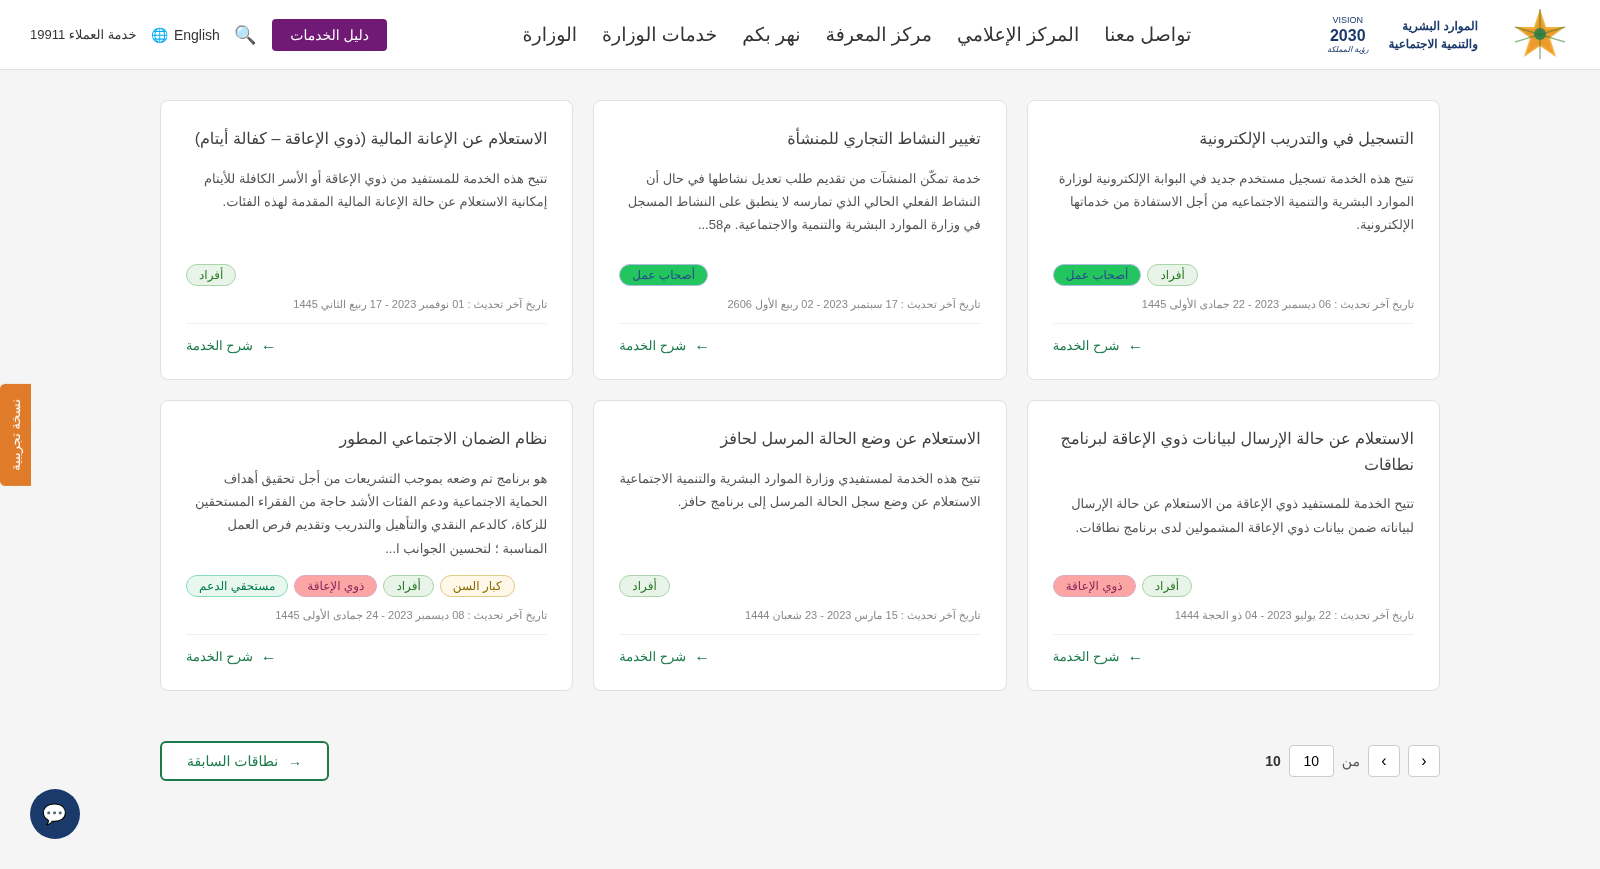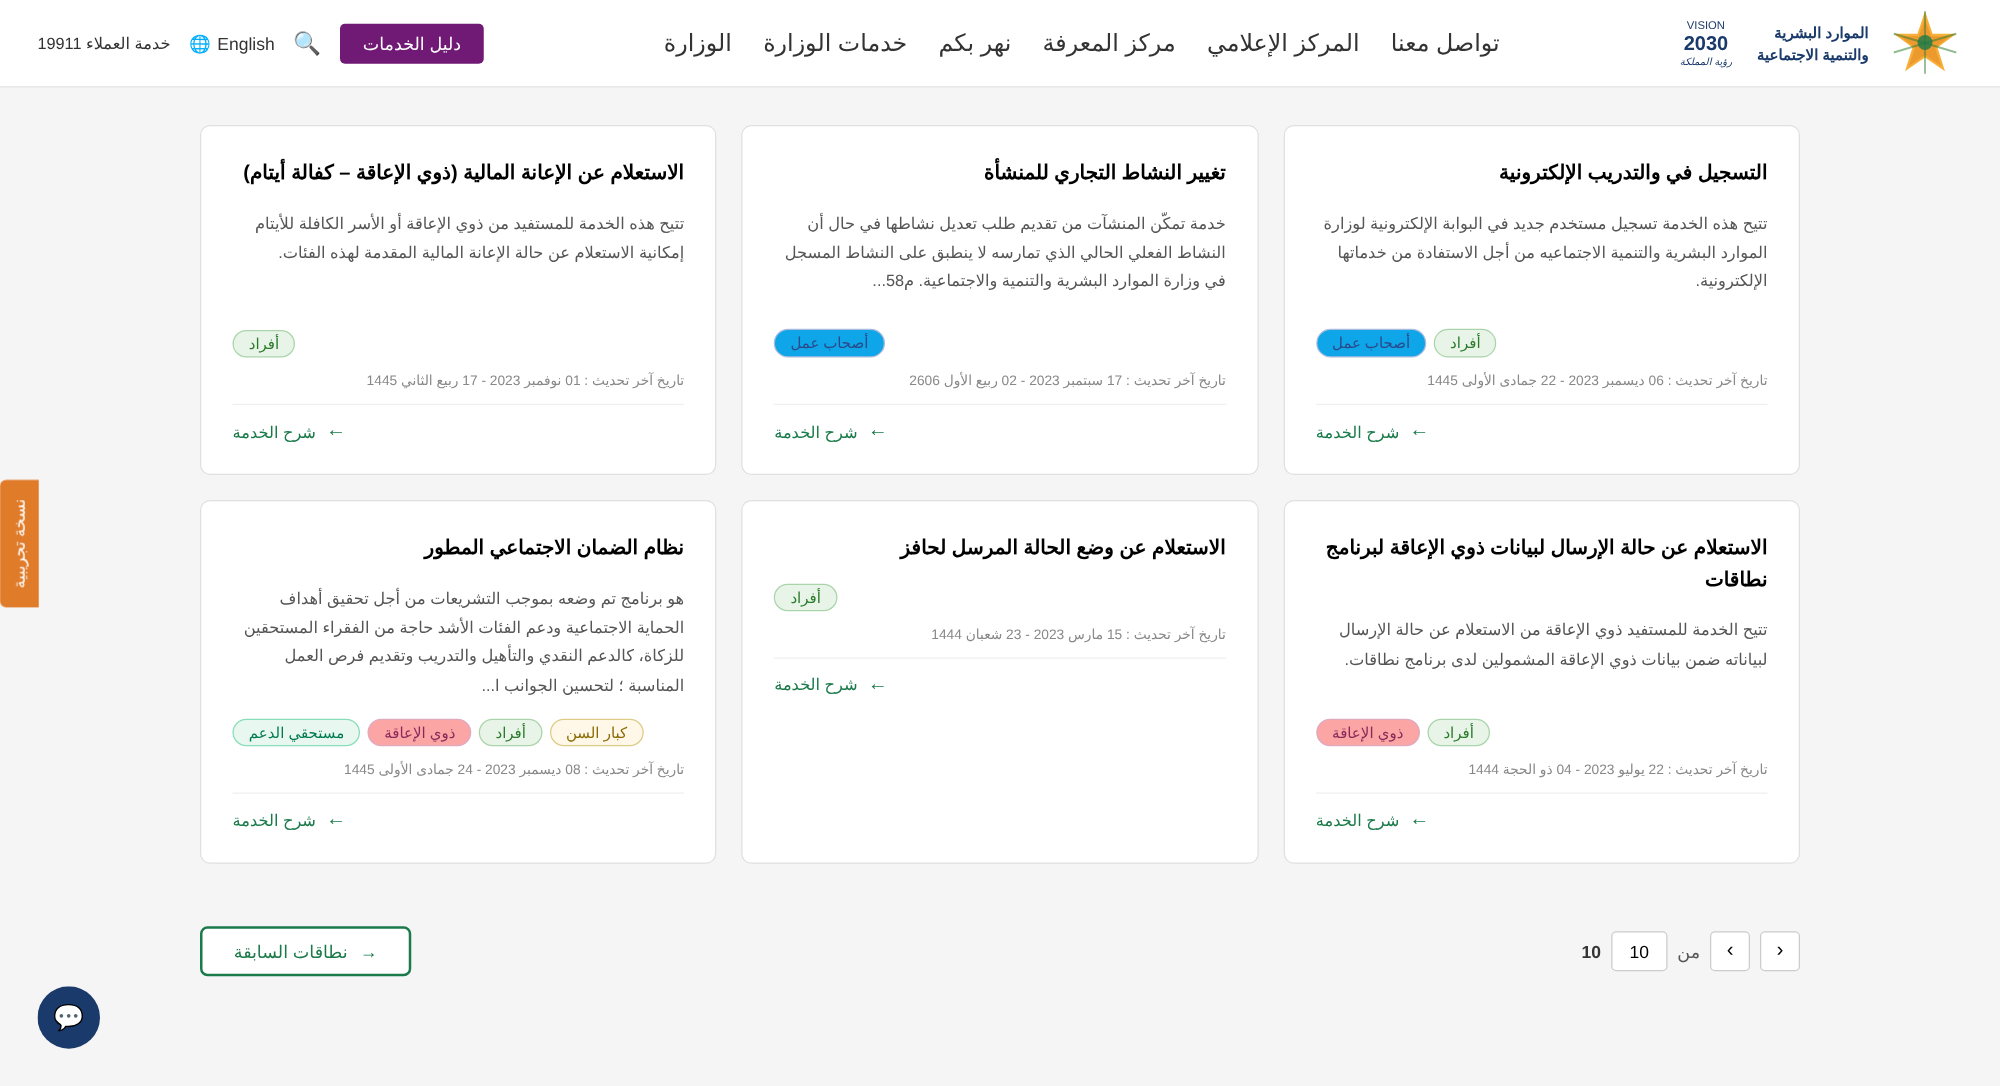--- a/index.html
+++ b/index.html
@@ -23,21 +23,21 @@
       position: relative;
     }
     .header-right {
       display: flex;
       align-items: center;
       gap: 20px;
     }
     .logo-area {
       display: flex;
       align-items: center;
-      gap: 15px;
+      gap: 32px;
     }
     .star-logo {
       width: 60px;
       height: 55px;
     }
     .ministry-text {
       text-align: right;
       font-size: 12px;
       line-height: 1.5;
       color: #1a3a6b;
@@ -129,22 +129,22 @@
       background: #fff;
       border: 1px solid #e0e0e0;
       border-radius: 8px;
       padding: 25px;
       display: flex;
       flex-direction: column;
       min-height: 280px;
     }
     .card-title {
       font-size: 16px;
-      font-weight: bold;
-      color: #000000;
+      font-weight: normal;
+      color: #404040;
       text-align: right;
       margin-bottom: 15px;
       line-height: 1.6;
     }
     .card-desc {
       font-size: 13px;
       color: #555;
       line-height: 1.8;
       text-align: right;
       flex: 1;
@@ -157,21 +157,21 @@
       justify-content: flex-end;
       margin-bottom: 12px;
     }
     .tag {
       padding: 3px 12px;
       border-radius: 20px;
       font-size: 12px;
       border: 1px solid;
     }
     .tag-afrad { background: #e8f4e8; color: #2a7a2a; border-color: #aad4aa; }
-    .tag-ashab { background: #0ea5e9; color: #2a4a8a; border-color: #aabbdd; font-family: Liberation Serif, serif; }
+    .tag-ashab { background: #22c55e; color: #2a4a8a; border-color: #aabbdd; }
     .tag-zawi { background: #fca5a5; color: #8a2a5a; border-color: #ddaac0; }
     .tag-kibar { background: #fff8e8; color: #8a6a00; border-color: #ddcc88; }
     .tag-mustahiq { background: #e8f8f0; color: #007a50; border-color: #88ddbb; }
     .card-date {
       font-size: 11px;
       color: #888;
       text-align: right;
       margin-bottom: 12px;
       direction: rtl;
     }
@@ -371,20 +371,21 @@
       </div>
       <div class="card-date">تاريخ آخر تحديث : 22 يوليو 2023 - 04 ذو الحجة 1444</div>
       <a class="card-link">
         <span class="card-link-arrow">←</span>
         <span>شرح الخدمة</span>
       </a>
     </div>
 
     <div class="card">
       <div class="card-title">الاستعلام عن وضع الحالة المرسل لحافز</div>
+      <div class="card-desc">تتيح هذه الخدمة لمستفيدي وزارة الموارد البشرية والتنمية الاجتماعية الاستعلام عن وضع سجل الحالة المرسل إلى برنامج حافز.</div>
       <div class="card-tags">
         <span class="tag tag-afrad">أفراد</span>
       </div>
       <div class="card-date">تاريخ آخر تحديث : 15 مارس 2023 - 23 شعبان 1444</div>
       <a class="card-link">
         <span class="card-link-arrow">←</span>
         <span>شرح الخدمة</span>
       </a>
     </div>
 

